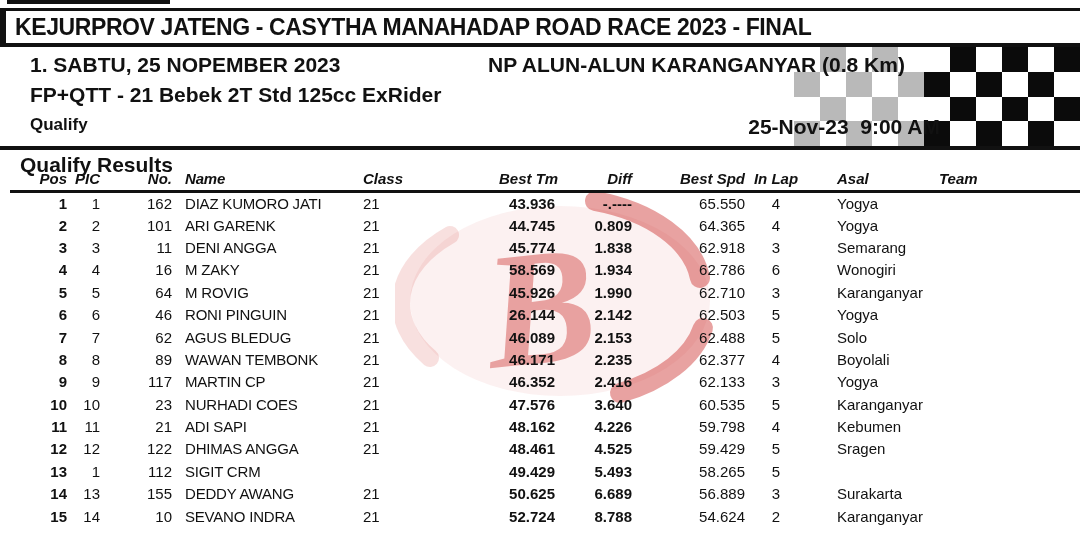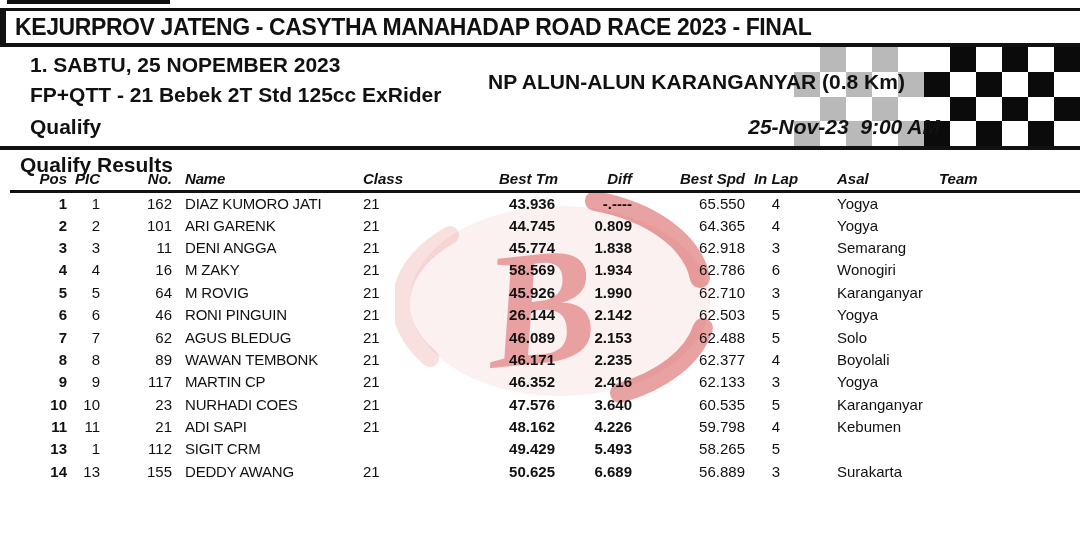--- a/index.html
+++ b/index.html
@@ -16,24 +16,24 @@
     padding-left:9px;display:flex;align-items:center;background:#fff;z-index:3;
   }
   .flag{
     position:absolute;left:794px;top:47px;width:286px;height:99px;
     display:grid;grid-template-columns:repeat(11,1fr);grid-template-rows:repeat(4,1fr);
     z-index:1;
   }
   .flag-cell{width:100%;height:100%;}
   .hdr-line{position:absolute;font-weight:bold;z-index:2;white-space:pre;}
   .l1-left {top:53px;left:30px;font-size:21px;}
-  .l1-right{top:70px;left:488px;font-size:21px;}
+  .l1-right{top:53px;left:488px;font-size:21px;}
   .l2-left {top:83px;left:30px;font-size:21px;}
-  .l3-left {top:115px;left:30px;font-size:21px;}
-  .l3-right{top:115px;left:700px;width:240px;text-align:right;font-size:21px;font-style:italic;}
+  .l3-left {top:115px;left:30px;font-size:17px;}
+  .l3-right{top:115px;left:700px;width:240px;text-align:right;font-size:21px;}
   .header-bottom-rule{position:absolute;left:0;top:146px;width:1080px;height:4px;background:#111;z-index:3;}
   .section-title{position:absolute;left:20px;top:153px;font-size:21px;font-weight:bold;z-index:2;}
   .watermark{position:absolute;left:395px;top:183px;z-index:0;}
   table.results{
     position:absolute;left:10px;top:170px;width:1070px;z-index:1;
     border-collapse:collapse;table-layout:fixed;background:transparent;
   }
   table.results th{
     font-style:italic;font-weight:bold;font-size:15px;
     border-bottom:3px solid #111;padding:0 0 3px 0;white-space:nowrap;
@@ -295,20 +295,33 @@
         <td class="c-name">ADI SAPI</td>
         <td class="c-class">21</td>
         <td class="c-best_tm">48.162</td>
         <td class="c-diff">4.226</td>
         <td class="c-best_spd">59.798</td>
         <td class="c-in_lap">4</td>
         <td class="c-asal">Kebumen</td>
         <td class="c-team"></td>
       </tr>
       <tr class="data-row">
+        <td class="c-pos">12</td>
+        <td class="c-pic">12</td>
+        <td class="c-no">122</td>
+        <td class="c-name">DHIMAS ANGGA</td>
+        <td class="c-class">21</td>
+        <td class="c-best_tm">48.461</td>
+        <td class="c-diff">4.525</td>
+        <td class="c-best_spd">59.429</td>
+        <td class="c-in_lap">5</td>
+        <td class="c-asal">Sragen</td>
+        <td class="c-team"></td>
+      </tr>
+      <tr class="data-row">
         <td class="c-pos">13</td>
         <td class="c-pic">1</td>
         <td class="c-no">112</td>
         <td class="c-name">SIGIT CRM</td>
         <td class="c-class"></td>
         <td class="c-best_tm">49.429</td>
         <td class="c-diff">5.493</td>
         <td class="c-best_spd">58.265</td>
         <td class="c-in_lap">5</td>
         <td class="c-asal"></td>
@@ -320,14 +333,27 @@
         <td class="c-no">155</td>
         <td class="c-name">DEDDY AWANG</td>
         <td class="c-class">21</td>
         <td class="c-best_tm">50.625</td>
         <td class="c-diff">6.689</td>
         <td class="c-best_spd">56.889</td>
         <td class="c-in_lap">3</td>
         <td class="c-asal">Surakarta</td>
         <td class="c-team"></td>
       </tr>
+      <tr class="data-row">
+        <td class="c-pos">15</td>
+        <td class="c-pic">14</td>
+        <td class="c-no">10</td>
+        <td class="c-name">SEVANO INDRA</td>
+        <td class="c-class">21</td>
+        <td class="c-best_tm">52.724</td>
+        <td class="c-diff">8.788</td>
+        <td class="c-best_spd">54.624</td>
+        <td class="c-in_lap">2</td>
+        <td class="c-asal">Karanganyar</td>
+        <td class="c-team"></td>
+      </tr>
     </tbody>
 </table>
 
 </body></html>

